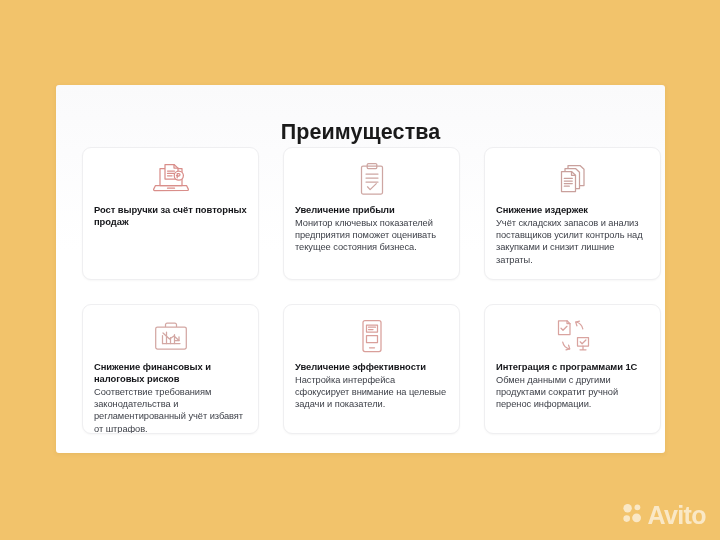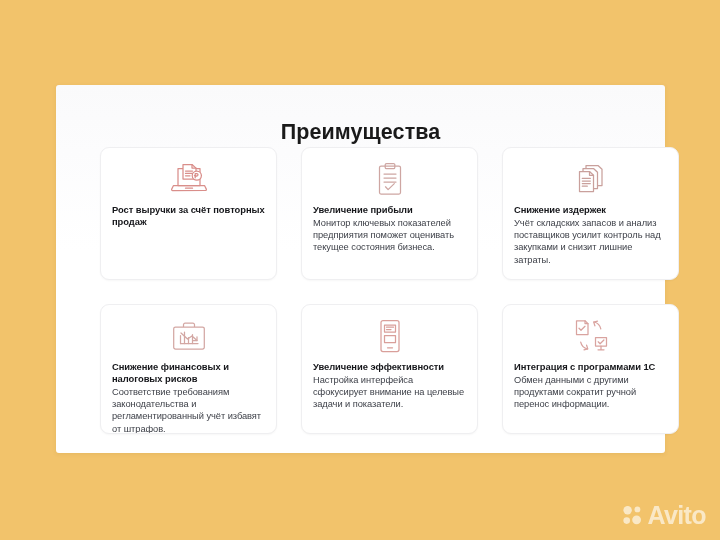--- a/index.html
+++ b/index.html
@@ -43,21 +43,21 @@
     text-align: center;
     font-size: 21.5px;
     font-weight: bold;
     color: #1A1A1A;
     letter-spacing: 0.1px;
   }
 
   
   .grid {
     position: absolute;
-    left: 44px;
+    left: 26px;
     top: 62px;
     width: 552px;
     display: grid;
     grid-template-columns: repeat(3, 177px);
     grid-template-rows: 133px 130px;
     column-gap: 10px;
     row-gap: 7px;
     gap: 24px;
   }
 
@@ -101,21 +101,20 @@
     line-height: 1.33;
     letter-spacing: -0.05px;
   }
 
   
   .watermark {
     position: absolute;
     right: 14px;
     bottom: 12px;
     display: flex;
-    align-items: center;
     gap: 4px;
     opacity: 0.62;
     pointer-events: none;
   }
 
   .watermark-mark {
     width: 21px;
     height: 21px;
     position: relative;
     flex: 0 0 auto;

